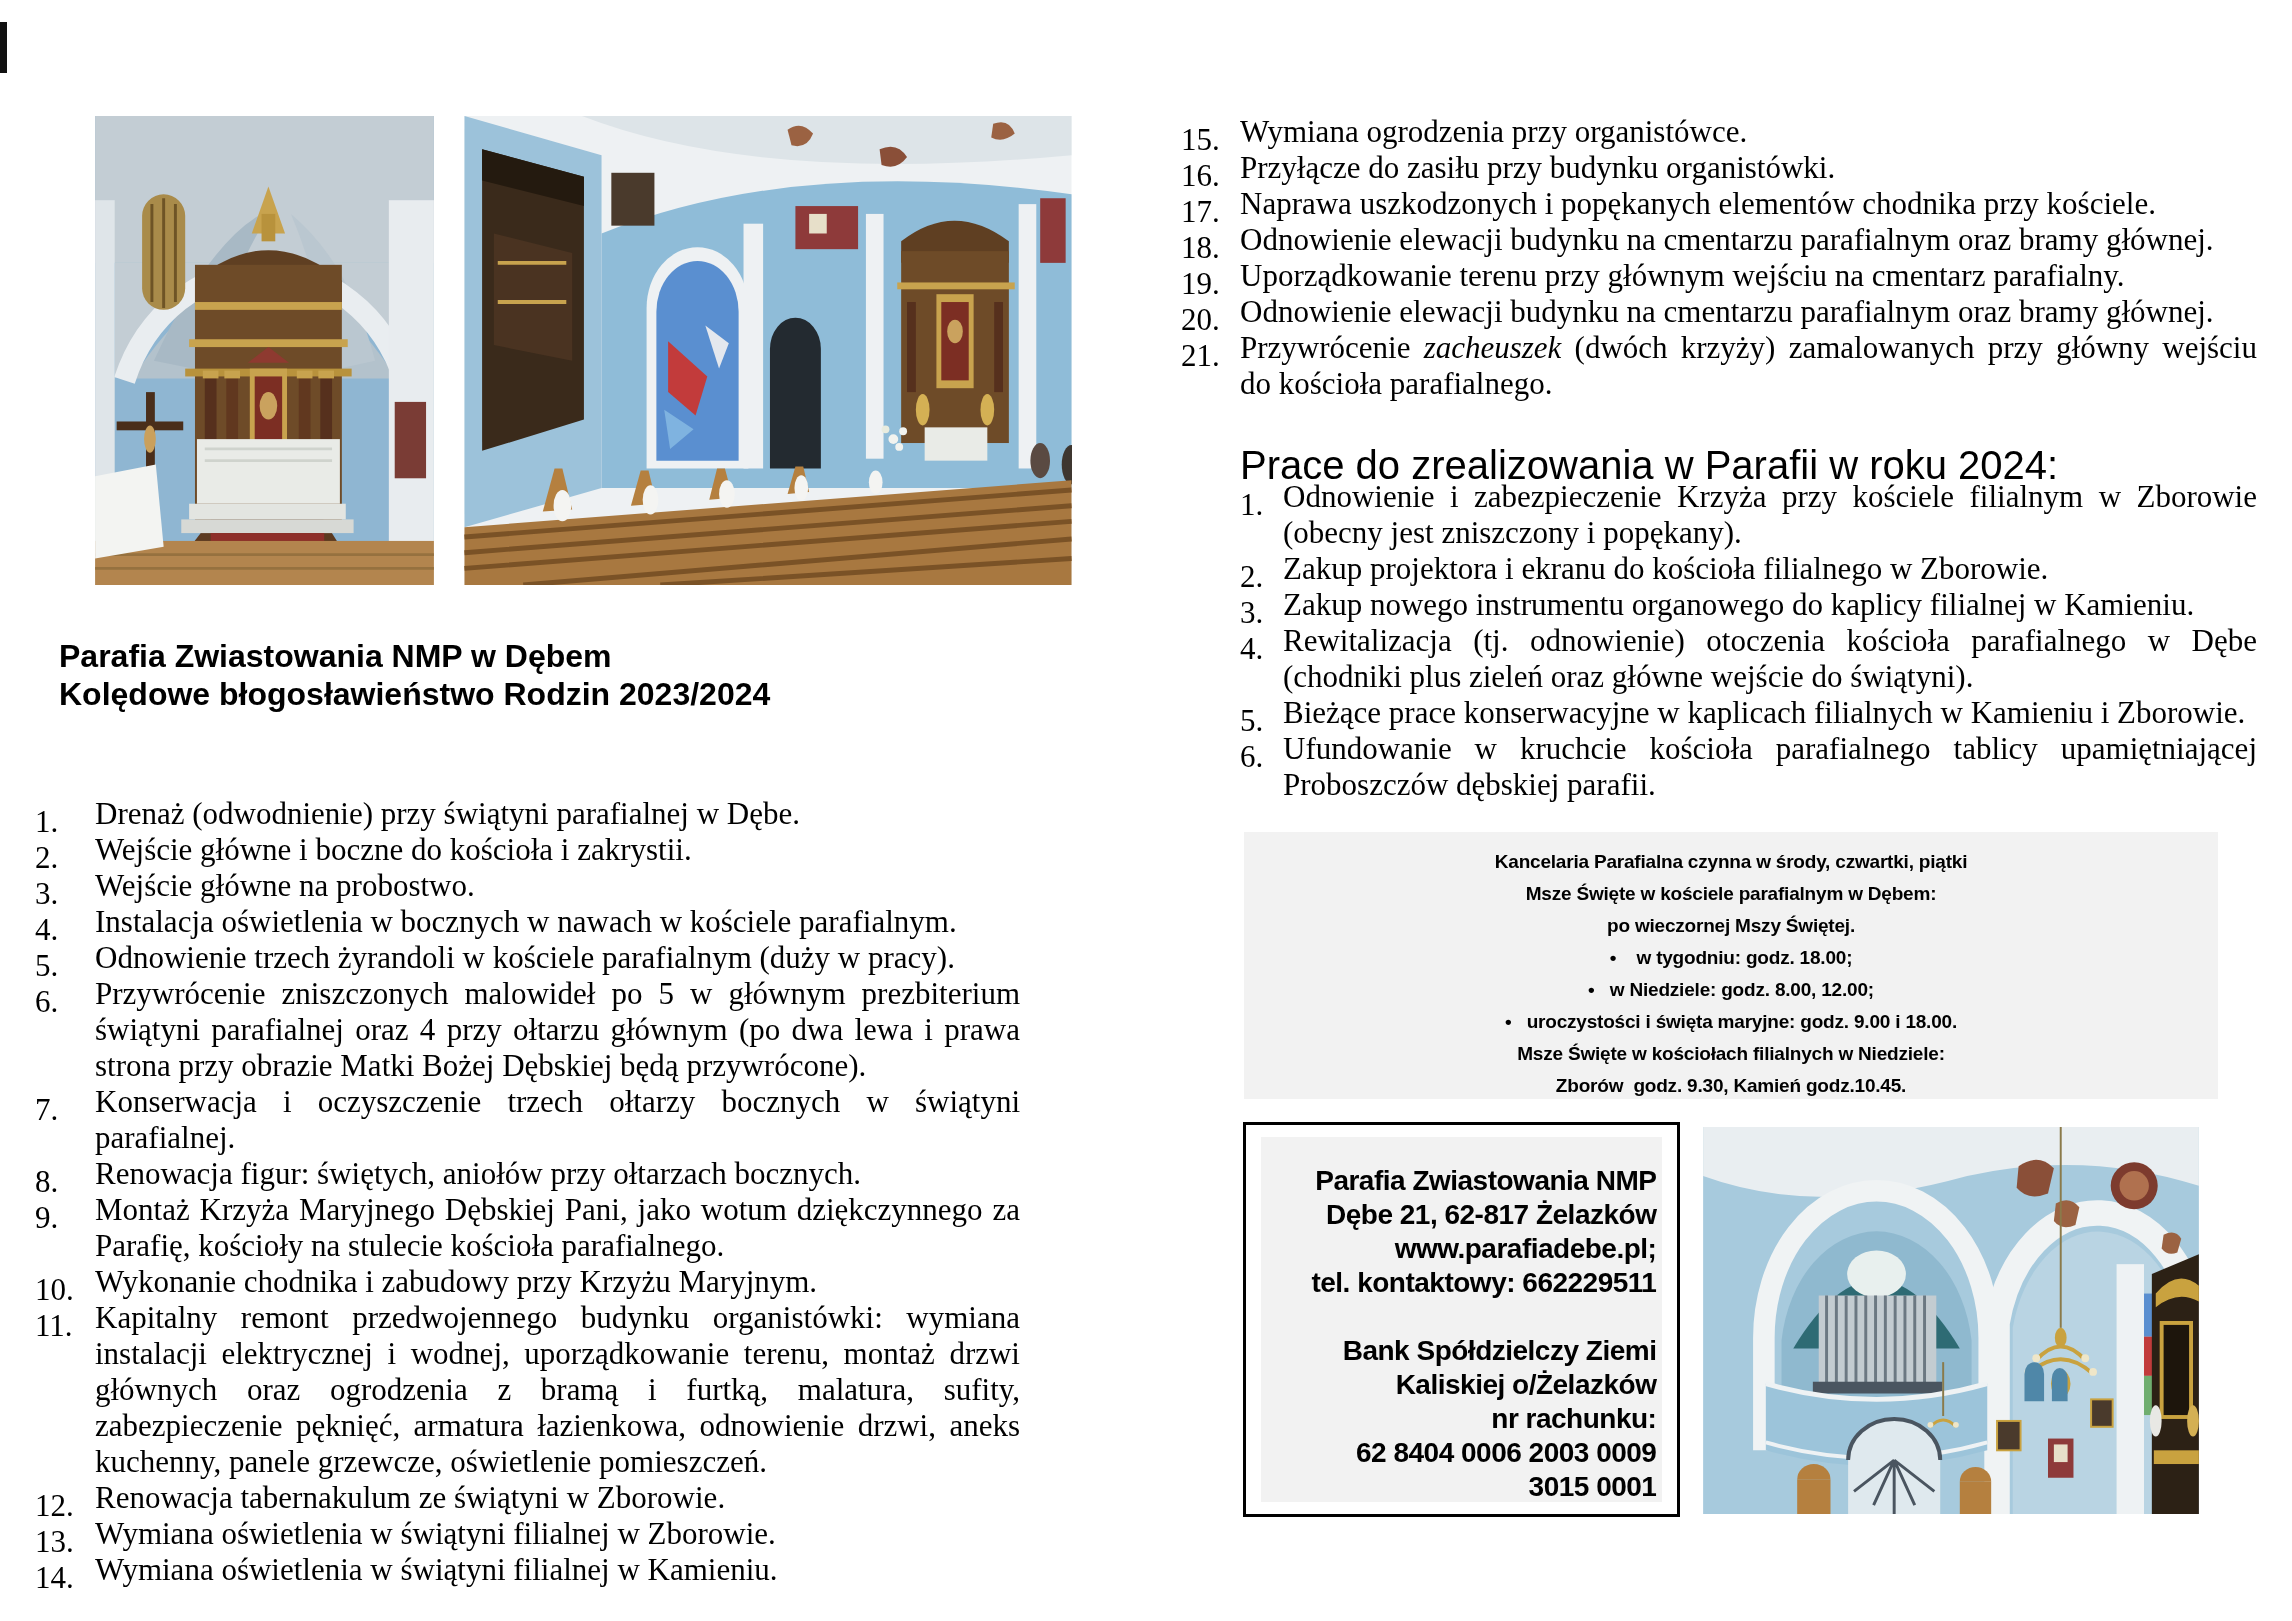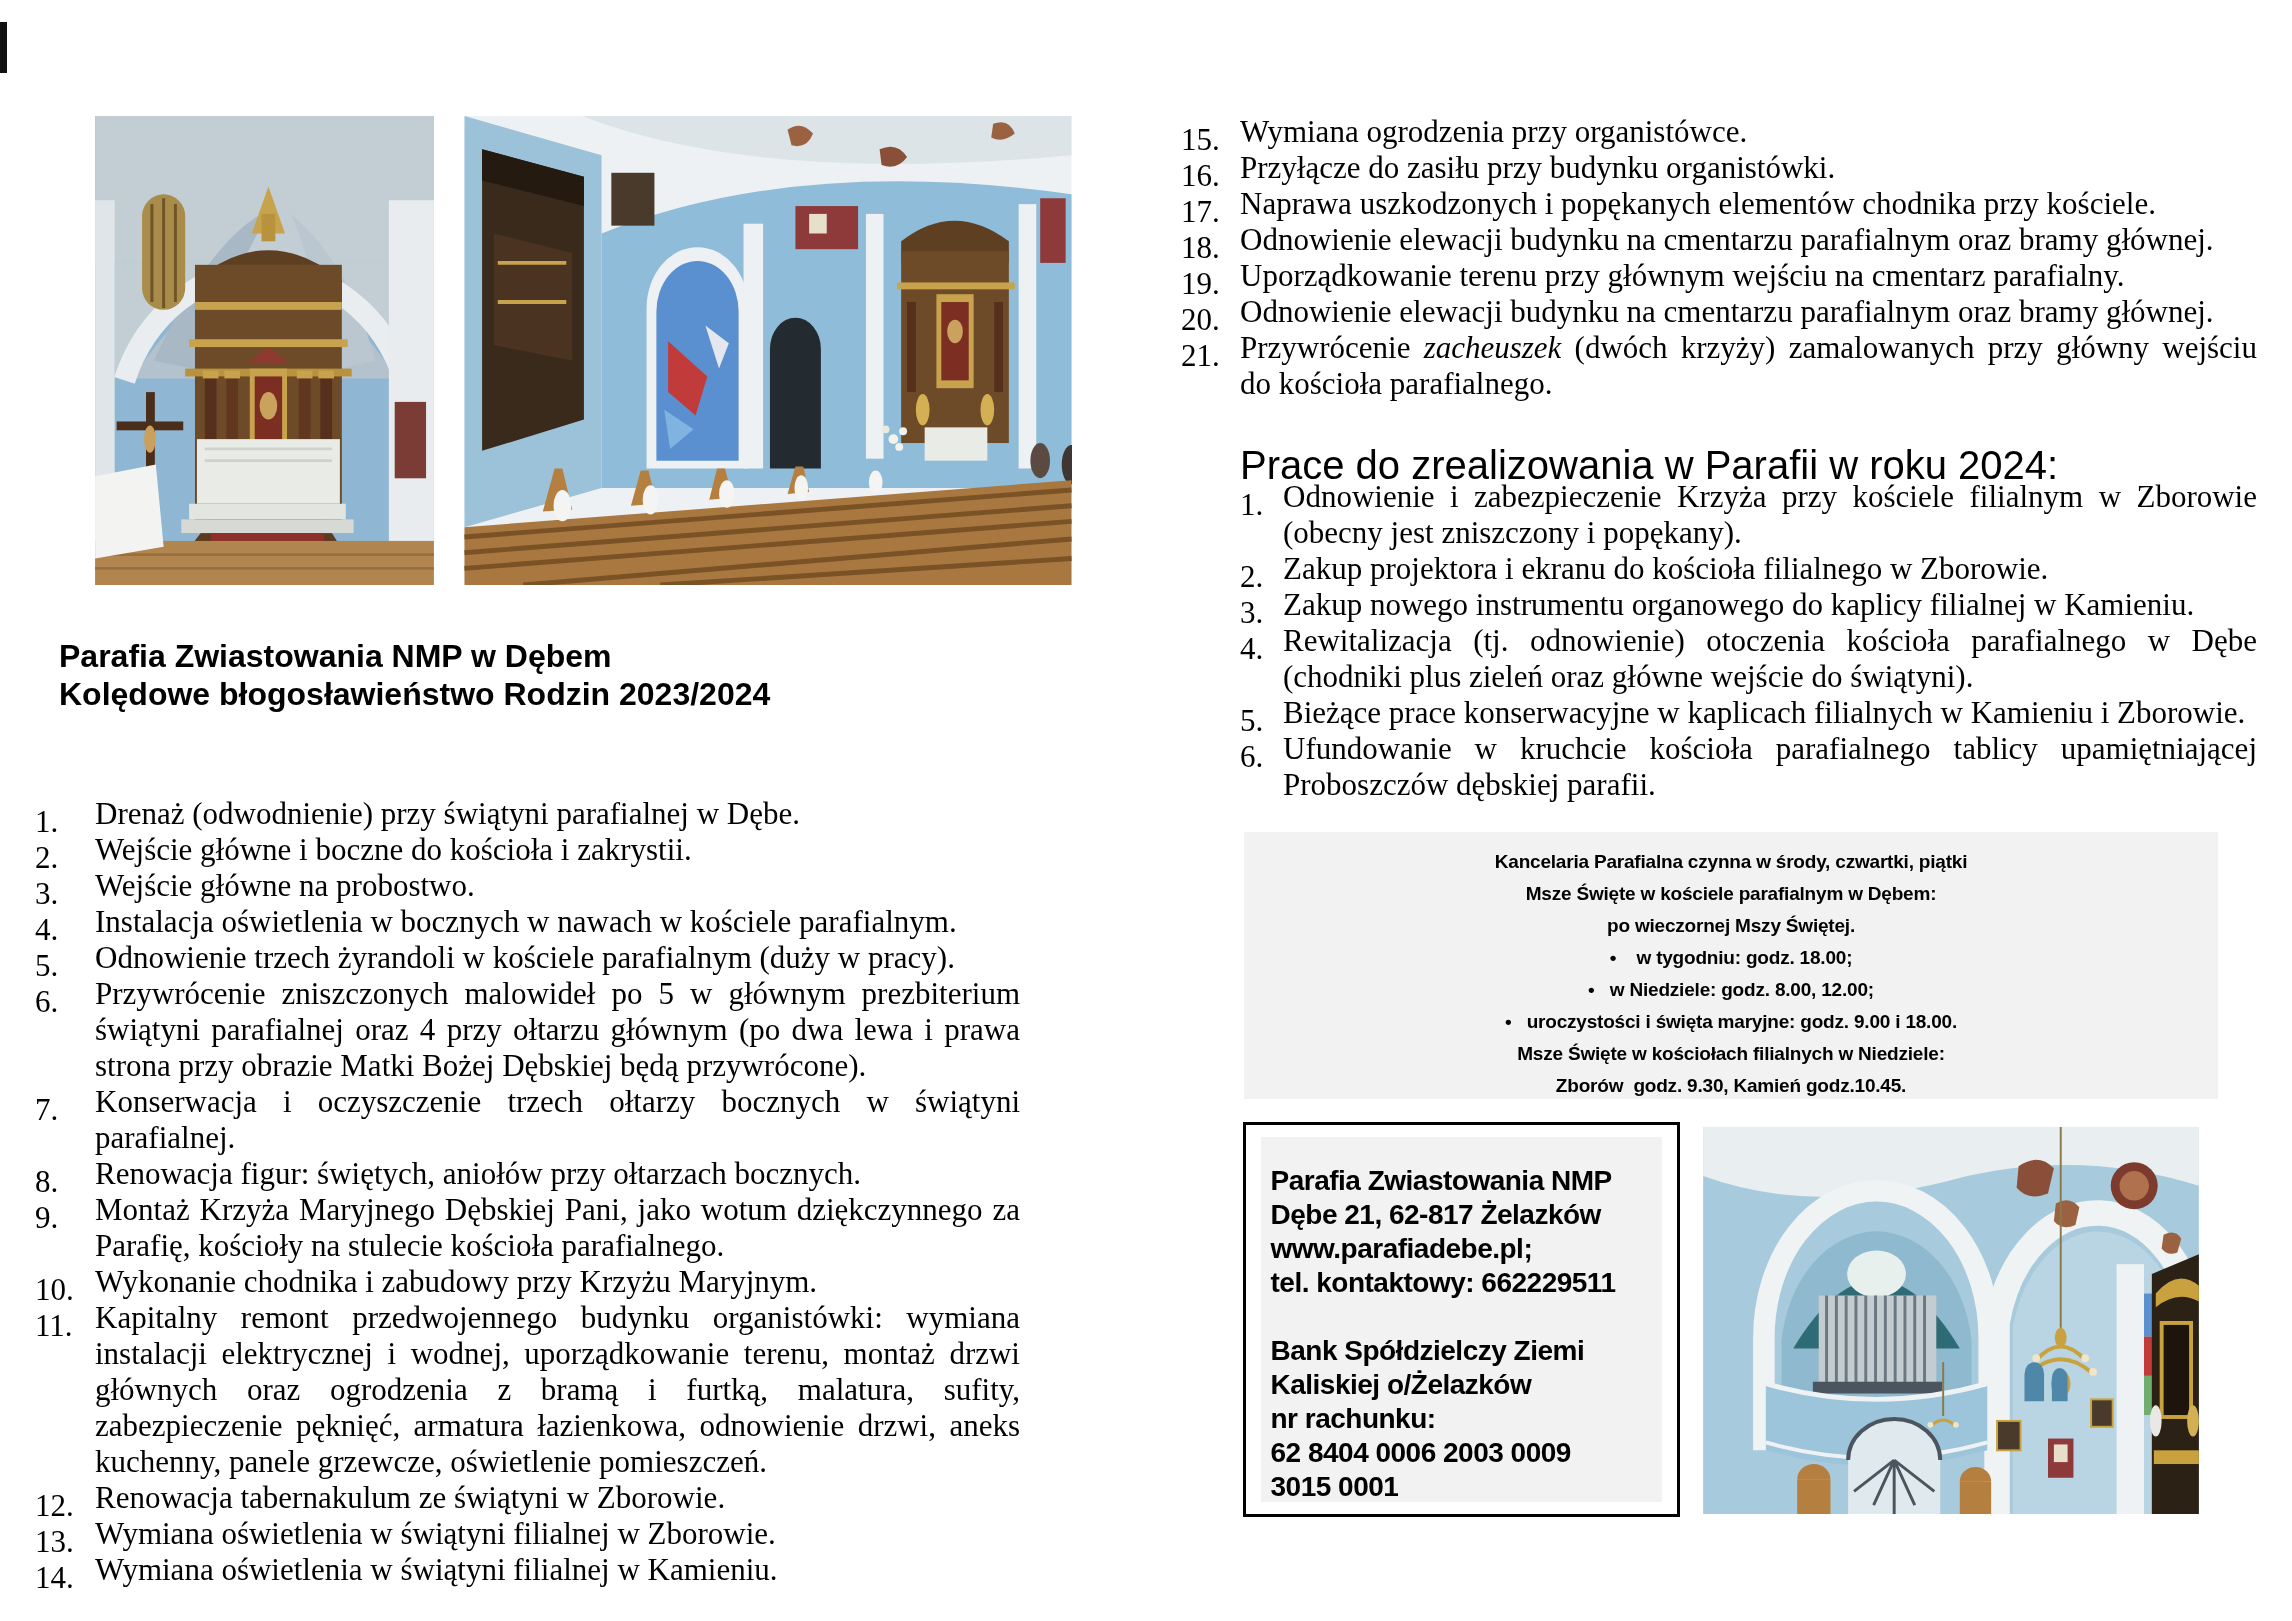--- a/index.html
+++ b/index.html
@@ -57,21 +57,21 @@
   .contact-box {
     position:absolute; left:1243px; top:1122px; width:437px; height:395px;
     border:3.9px solid #000; box-sizing:border-box; background:#fff;
   }
   .contact-inner {
     position:absolute; left:14.7px; top:11.8px; right:14.7px; bottom:11.8px;
     background:#f2f2f2; box-sizing:border-box; padding:27.4px 5.9px 0 9.8px;
     font-family:"Liberation Sans","DejaVu Sans",sans-serif; font-weight:bold;
     font-size:28px; line-height:34px; letter-spacing:-0.5px;
   }
-  .contact-line { min-height:34px; white-space:pre-wrap; }
+  .contact-line { min-height:34px; white-space:pre-wrap;text-align:right; }
 </style>
 </head>
 <body>
 
 <div id="page">
 
   <div class="scan-artifact"></div>
 
   <svg id="photo1" class="photo" width="339" height="469" viewBox="0 0 346 479">
     <rect width="346" height="479" fill="#8fb6d2"></rect>

